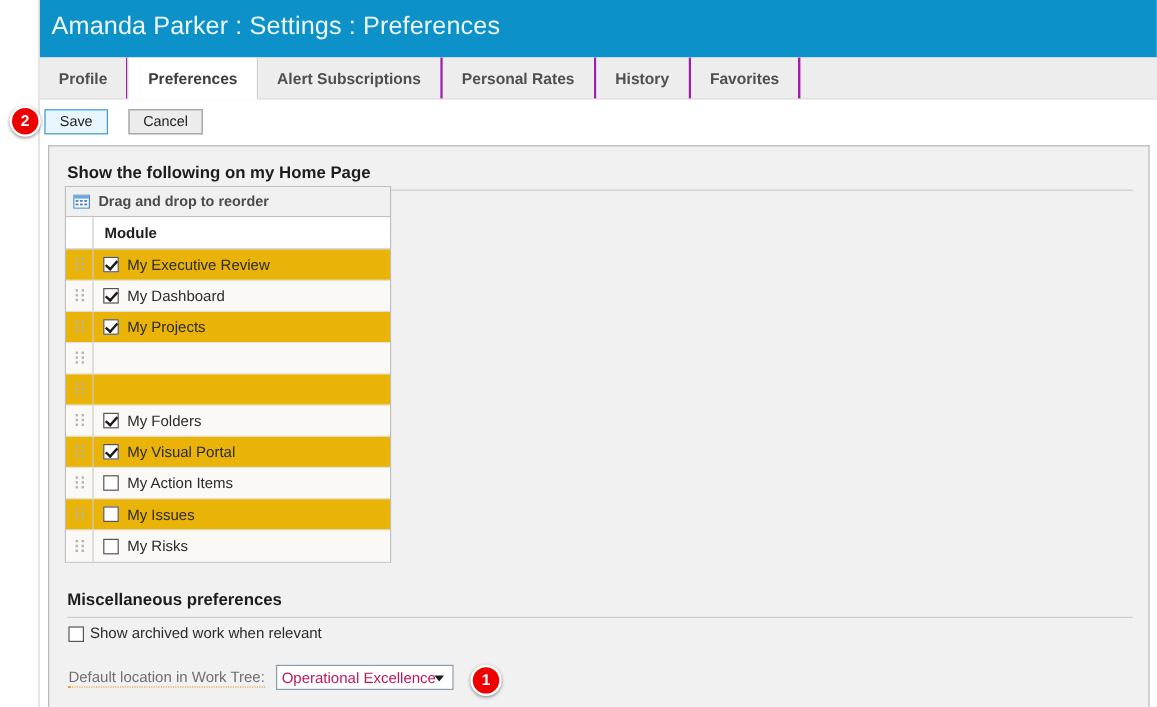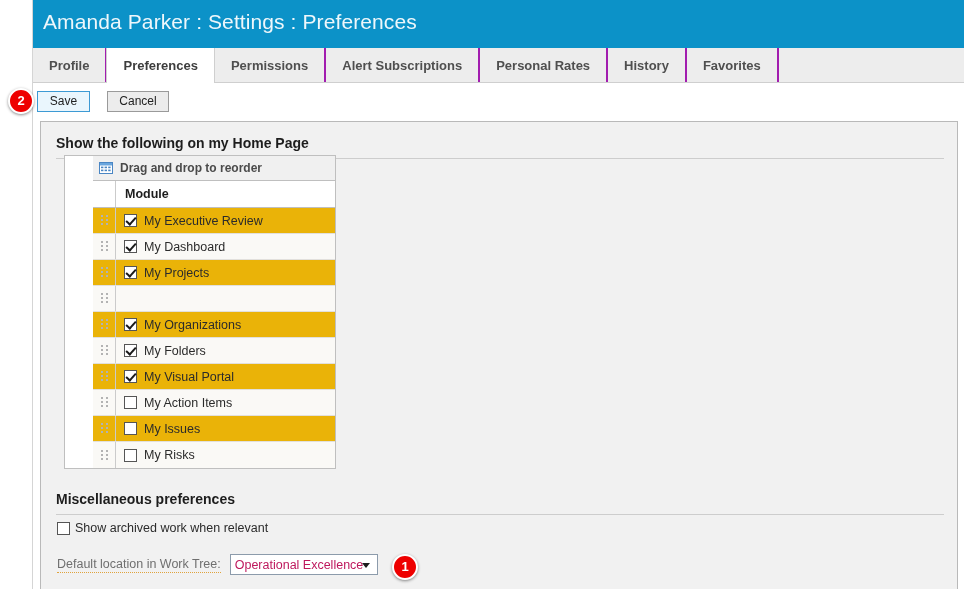--- a/index.html
+++ b/index.html
@@ -173,27 +173,26 @@
 
   #home-title  { top: 13px; }
   #home-rule   { top: 36px; left: 15px; width: 888px; }
 
   #misc-title  { top: 369px; }
   #misc-rule   { top: 392px; left: 15px; width: 888px; }
 
   
   .reorder-table {
     position: absolute;
-    left: 23px;
+    left: 13px;
     top: 33px;
     width: 272px;
     border: 1px solid #bfbfbf;
     box-sizing: border-box;
     background: #ffffff;
-    padding-left: 28px;
   }
   .reorder-caption {
     height: 25px;
     background: #f0f0f0;
     border-bottom: 1px solid #bfbfbf;
     display: flex;
     align-items: center;
     padding-left: 6px;
     box-sizing: border-box;
   }
@@ -396,23 +395,20 @@
   <div class="titlebar">
     <div class="title">Amanda Parker : Settings : Preferences</div>
   </div>
 
   <div class="tabstrip">
     <div class="tab">
       <span>Profile</span>
     </div>
     <div class="tab active">
       <span>Preferences</span>
-    </div>
-    <div class="tab">
-      <span>Permissions</span>
     </div>
     <div class="tab">
       <span>Alert Subscriptions</span>
     </div>
     <div class="tab">
       <span>Personal Rates</span>
     </div>
     <div class="tab">
       <span>History</span>
     </div>
@@ -518,24 +514,20 @@
             <div class="handle-cell">
               <span class="dots">
                 <i></i>
                 <i></i>
                 <i></i>
                 <i></i>
                 <i></i>
                 <i></i>
               </span>
             </div>
-            <div class="mod-cell">
-              <span class="cbx checked"></span>
-              <span class="mod-label">My Organizations</span>
-            </div>
           </div>
           <div class="mod-row alt">
             <div class="handle-cell">
               <span class="dots">
                 <i></i>
                 <i></i>
                 <i></i>
                 <i></i>
                 <i></i>
                 <i></i>

